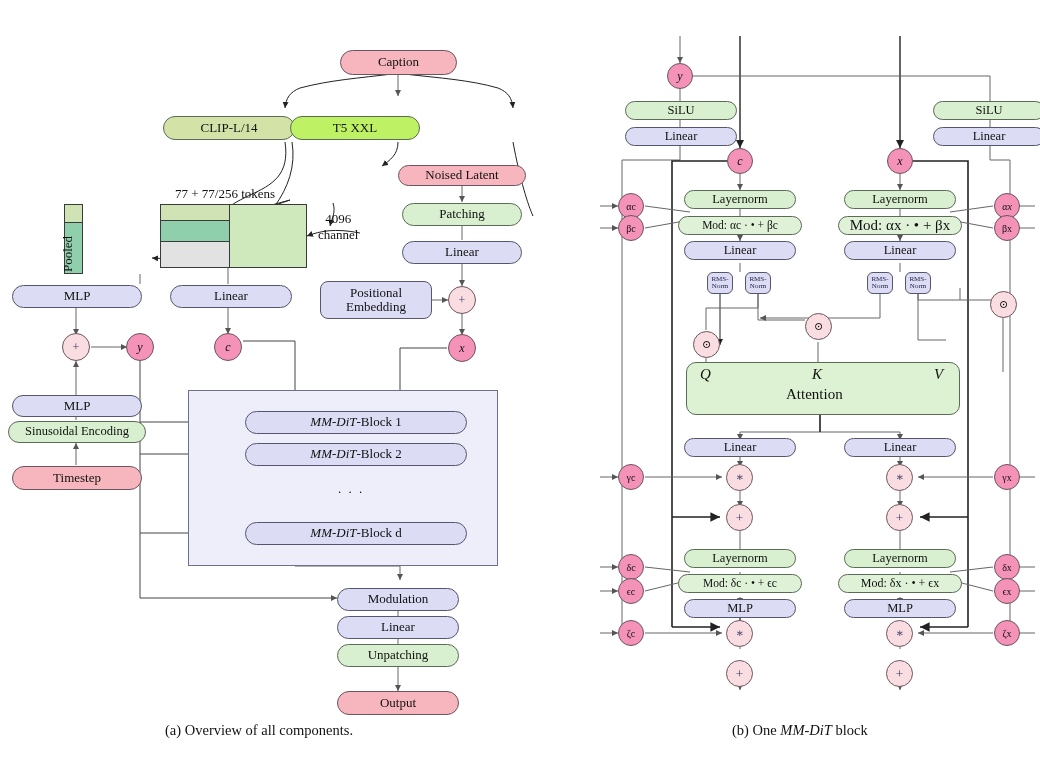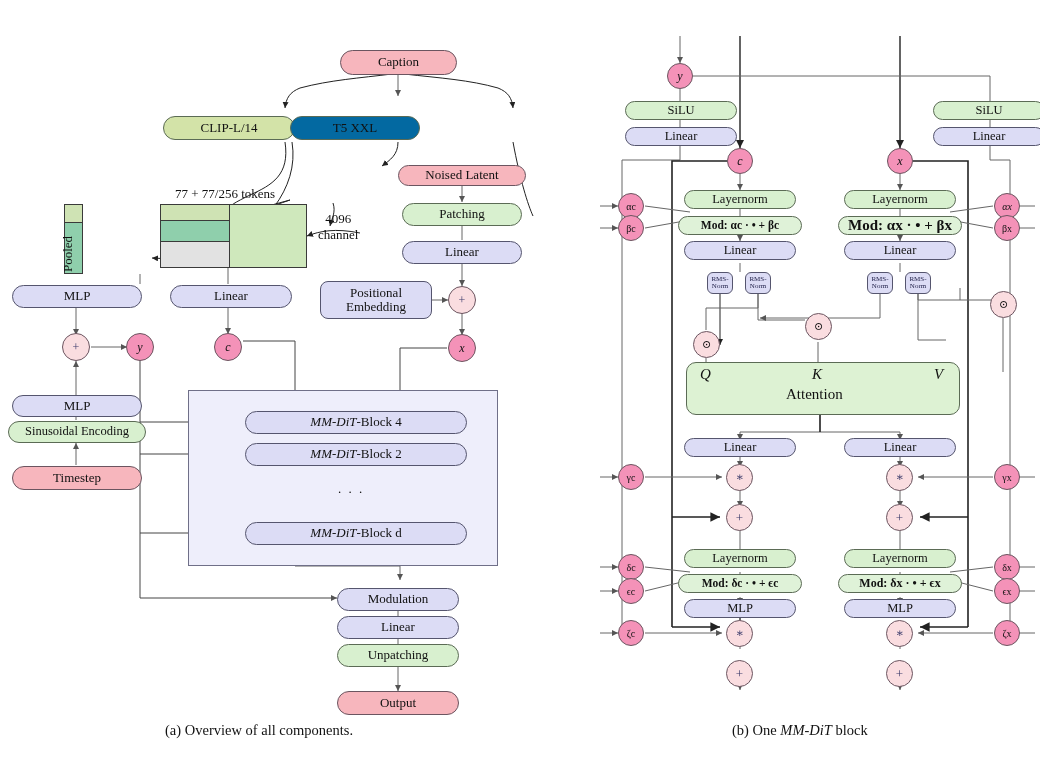--- a/index.html
+++ b/index.html
@@ -7,21 +7,21 @@
        font-family:"Liberation Serif","DejaVu Serif",serif;color:#111;}
   #stage{position:absolute;inset:0;}
   svg#wires{position:absolute;left:0;top:0;width:1040px;height:780px;pointer-events:none;}
 
   .node{position:absolute;box-sizing:border-box;display:flex;align-items:center;
         justify-content:center;text-align:center;border:0.9px solid #5a5a6e;
         border-radius:999px;font-size:13px;line-height:1.1;z-index:3;background:#fff;}
   .pink{background:#f7b6bd;border-color:#6b5560;}
   .blue{background:#dcdcf5;border-color:#55556e;}
   .green{background:#d8f0cf;border-color:#5b6b55;}
-  .greenpale{background:#dff2d8;border-color:#5b6b55;font-weight:bold;}
+  .greenpale{background:#dff2d8;border-color:#5b6b55;}
 
   .circ{position:absolute;box-sizing:border-box;border-radius:50%;
         display:flex;align-items:center;justify-content:center;
         border:0.9px solid #6b5560;font-size:12px;z-index:4;}
   .cpink{background:#f492b8;}
   .clight{background:#fadde0;}
 
   .plain{position:absolute;z-index:3;font-size:13px;white-space:nowrap;}
   .ital{font-style:italic;}
 
@@ -226,21 +226,21 @@
     <path d="M993,206 L950,212"></path>
     <path d="M993,228 L950,220"></path>
     <path d="M993,567 L950,572"></path>
     <path d="M993,591 L950,580"></path>
   </g>
 </svg>
 
 <div class="node pink" style="left:340px;top:50px;width:117px;height:25px;">Caption</div>
 
 <div class="node green" style="left:163px;top:116px;width:132px;height:24px;background:#d3e3a8;">CLIP-L/14</div>
-<div class="node green" style="left:290px;top:116px;width:130px;height:24px;background:#0369a1;">T5 XXL</div>
+<div class="node green" style="left:290px;top:116px;width:130px;height:24px;background:#bef264;">T5 XXL</div>
 
 <div class="tokenlbl" style="left:175px;top:186px;">
   <span>77 + 77/256 tokens</span>
 </div>
 <div class="tokenlbl" style="left:318px;top:211px;text-align:center;">
   <div>4096</div>
   <div>channel</div>
 </div>
 
 <div class="matcell m-lightgreen" style="left:64px;top:204px;width:19px;height:19px;"></div>
@@ -270,21 +270,21 @@
 <div class="circ clight" style="left:62px;top:333px;width:28px;height:28px;color:#3a3a6a;">+</div>
 <div class="circ cpink" style="left:126px;top:333px;width:28px;height:28px;font-style:italic;">y</div>
 <div class="circ cpink" style="left:214px;top:333px;width:28px;height:28px;font-style:italic;">c</div>
 <div class="circ clight" style="left:448px;top:286px;width:28px;height:28px;color:#3a3a6a;">+</div>
 <div class="circ cpink" style="left:448px;top:334px;width:28px;height:28px;font-style:italic;">x</div>
 
 <div class="bigbox" style="left:188px;top:390px;width:310px;height:176px;"></div>
 
 <div class="node blue" style="left:245px;top:411px;width:222px;height:23px;">
   <span class="ital">MM-DiT</span>
-      <span>-Block 4</span>
+      <span>-Block 1</span>
 </div>
 <div class="node blue" style="left:245px;top:443px;width:222px;height:23px;">
   <span class="ital">MM-DiT</span>
       <span>-Block 2</span>
 </div>
 <div class="plain" style="left:338px;top:481px;letter-spacing:2px;">. . .</div>
 <div class="node blue" style="left:245px;top:522px;width:222px;height:23px;">
   <span class="ital">MM-DiT</span>
       <span>-Block d</span>
 </div>

